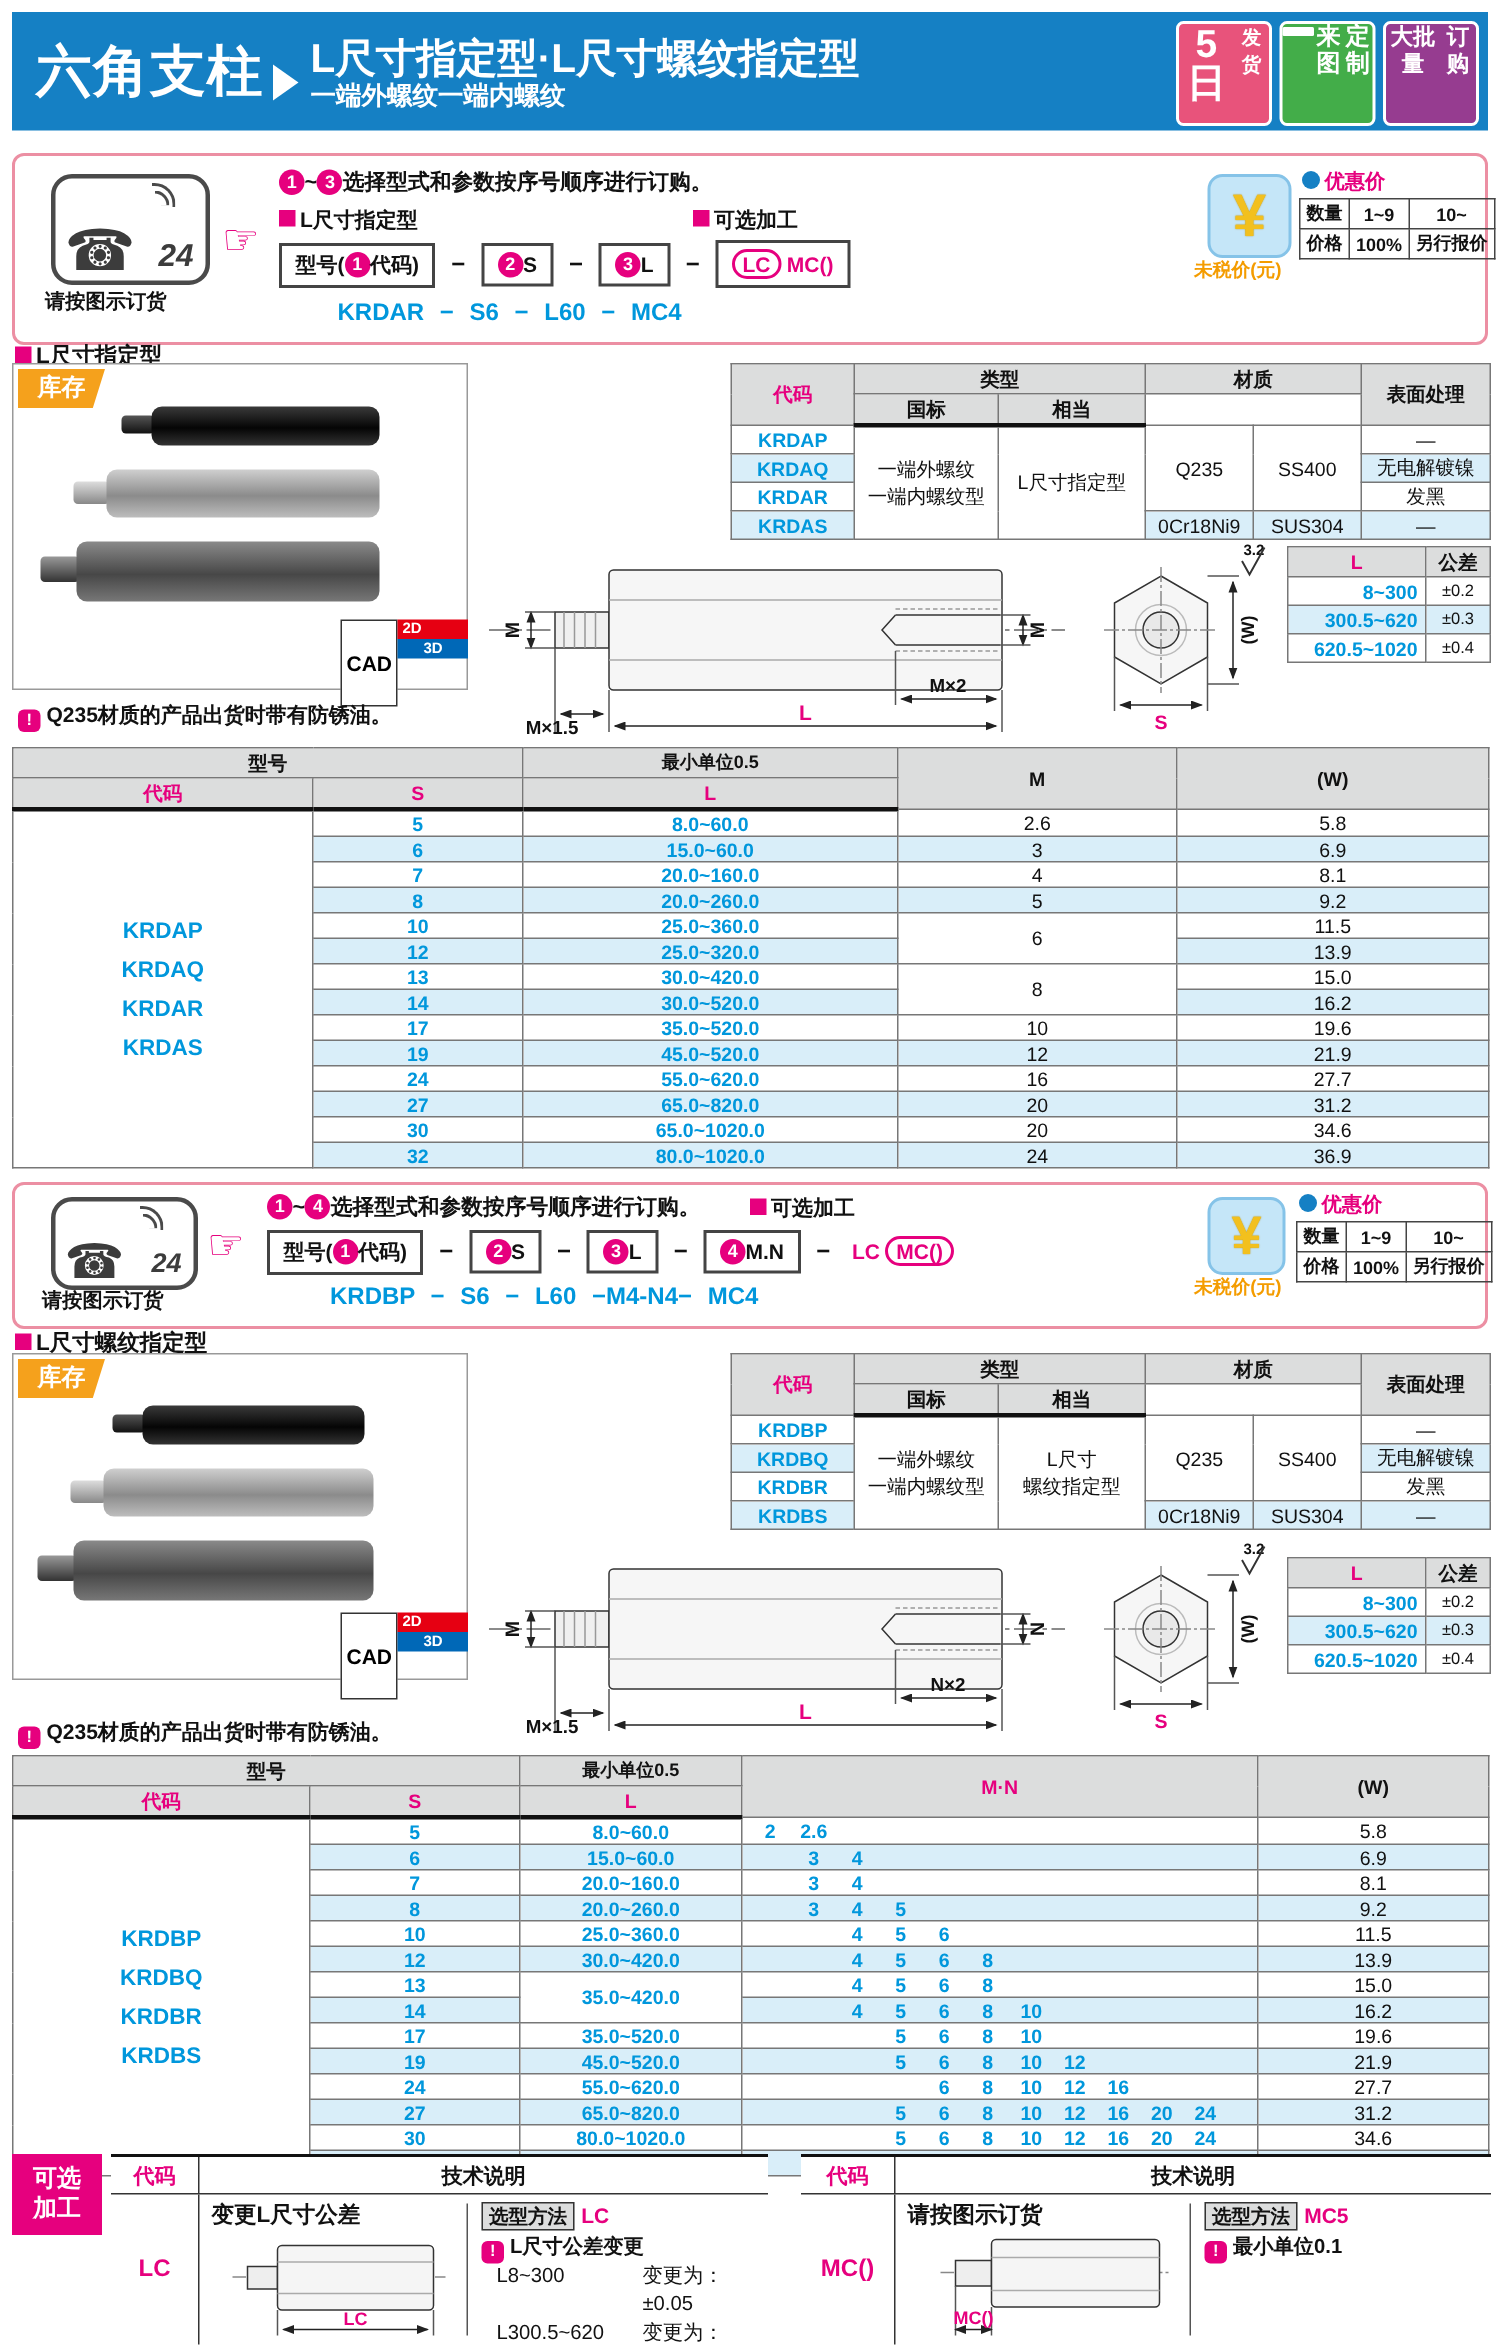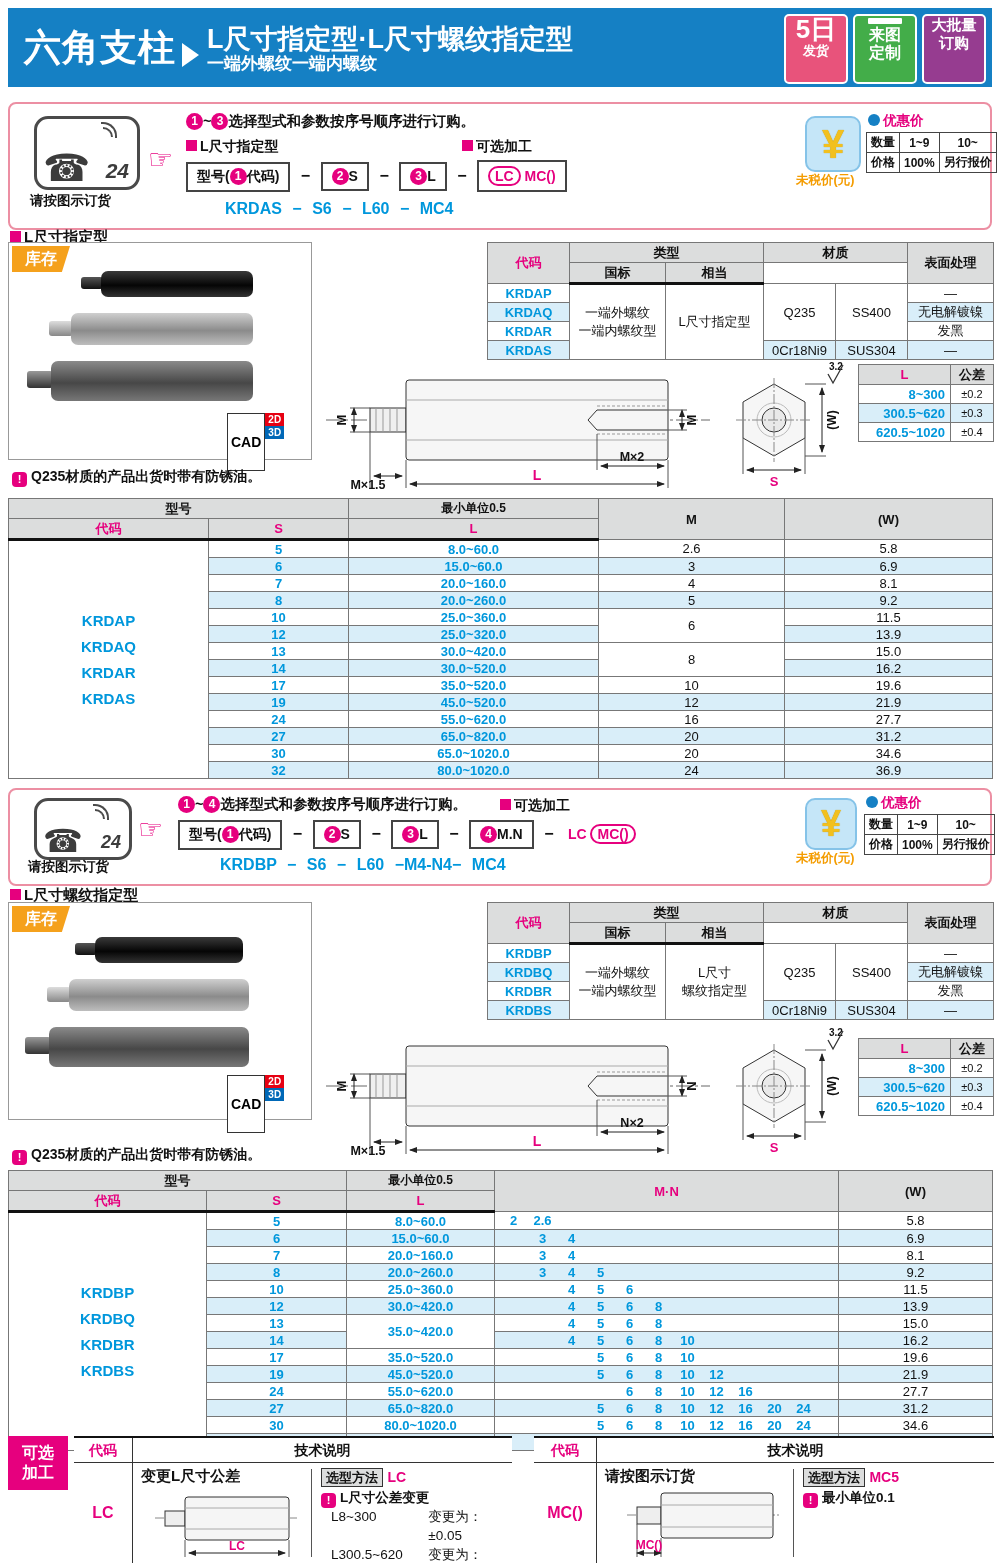--- a/index.html
+++ b/index.html
@@ -11,21 +11,21 @@
   .blu{color:#0097DC}
   
   #hdr{left:8px;top:8px;width:984px;height:79px;background:#1580C4;display:flex;align-items:center}
   #hdr .tmain{font-size:37px;font-weight:bold;color:#fff;margin-left:16px;letter-spacing:1px;white-space:nowrap}
   #hdr .tri{width:0;height:0;border-left:17px solid #fff;border-top:12px solid transparent;border-bottom:12px solid transparent;margin:14px 8px 0 6px}
   #hdr .tsub{color:#fff;line-height:1.1;margin-top:4px}
   #hdr .ts1{font-size:27px;font-weight:bold;white-space:nowrap}
   #hdr .ts2{font-size:17px;font-weight:bold}
   .badges{position:absolute;right:6px;top:6px;display:flex;gap:5px}
   .badge{width:60px;height:66px;border:2px solid #fff;border-radius:5px;color:#fff;text-align:center;
-         display:flex;flex-direction:column;justify-content:flex-start;font-weight:bold}
+         display:flex;flex-direction:row;justify-content:flex-start;font-weight:bold}
   .bd1{background:#E8537B}.bd2{background:#43AD49}.bd3{background:#963C90}
   .bd1 .big{font-size:26px;line-height:26px}.bd1 .sm{font-size:13px}
   .bd2 .ln{font-size:16px;line-height:18px}.bd3 .ln{font-size:15px;line-height:18px}
   .ruler{display:inline-block;width:34px;height:6px;background:#fff;border-radius:1px;margin:2px auto}
   
   .panel{border:2px solid #EC8FA3;border-radius:8px;background:#fff;position:absolute}
   #panel1{left:8px;top:102px;width:980px;height:124px}
   #panel2{left:8px;top:788px;width:980px;height:94px}
   .phone{position:absolute;border:3px solid #4a4a4a;border-radius:14px;background:#fff}
   .phone .ph{position:absolute;left:6px;bottom:0px;font-size:38px;color:#3c3c3c;line-height:1}
@@ -59,21 +59,21 @@
   .photobox{position:absolute;border:1px solid #999;background:#fff}
   .stock{position:absolute;left:3px;top:3px;width:58px;height:26px;background:#F5A11C;color:#fff;
          font-size:16px;font-weight:bold;text-align:center;line-height:26px;
          clip-path:polygon(0 0,100% 0,86% 100%,0 100%)}
   .ph-cyl{position:absolute;border-radius:7px}
   .ph-stud{position:absolute;border-radius:3px}
   .cadge{position:absolute;display:flex;align-items:stretch}
   .cadge .cadtx{border:1px solid #333;background:#fff;color:#000;font-weight:bold;font-size:14px;padding:20px 3px}
   .cadge .dd{display:flex;flex-direction:column}
   .cadge .d2{background:#E60012;color:#fff;font-size:10px;font-weight:bold;padding:1px 3px}
-  .cadge .d3{background:#0068B7;color:#fff;font-size:10px;font-weight:bold;padding:1px 3px}
+  .cadge .d3{background:#0068B7;color:#fff;font-size:10px;font-weight:bold;padding:1px 17px}
   
   table{border-collapse:collapse;table-layout:fixed}
   .dtab{position:absolute;border:1.5px solid #222}
   .dtab th,.dtab td{border:1px solid #777;font-size:13px;text-align:center;padding:0;white-space:nowrap;overflow:hidden}
   .dtab thead th{background:#DCDDDD;font-weight:bold;height:19px}
   .dtab thead tr:last-child th{border-bottom:3px solid #111}
   .dtab td{height:16px}
   tr.alt{background:#D9EEF9}
   .codecell div{color:#0097DC;font-weight:bold;font-size:15px;line-height:26px}
   .note{position:absolute;font-size:14px;font-weight:bold}
@@ -157,21 +157,21 @@
   </div>
   <div class="abs" style="left:176px;top:56px;white-space:nowrap">
     <span class="obox"><span>型号(</span><span class="cnum">1</span><span>代码)</span></span>
     <span class="odash">−</span>
     <span class="obox"><span class="cnum">2</span><span>S</span></span>
     <span class="odash">−</span>
     <span class="obox"><span class="cnum">3</span><span>L</span></span>
     <span class="odash">−</span>
     <span class="obox"><span class="oval mag">LC</span> <span class="mag">MC()</span></span>
   </div>
-  <div class="example" style="left:215px;top:96px">KRDAS − S6 − L60 − MC4</div>
+  <div class="example" style="left:215px;top:96px">KRDAR − S6 − L60 − MC4</div>
   <div class="yenbox" style="left:795px;top:12px;width:52px;height:52px">
       <span class="yen">¥</span>
     </div>
   <div class="untaxed" style="left:786px;top:68px">未税价(元)</div>
   <div class="yhd" style="left:858px;top:8px"><span class="dot"></span><span>优惠价</span></div>
   <table class="ptab" style="left:856px;top:28px">
     <tbody>
         <tr>
           <td>数量</td>
           <td>1~9</td>

